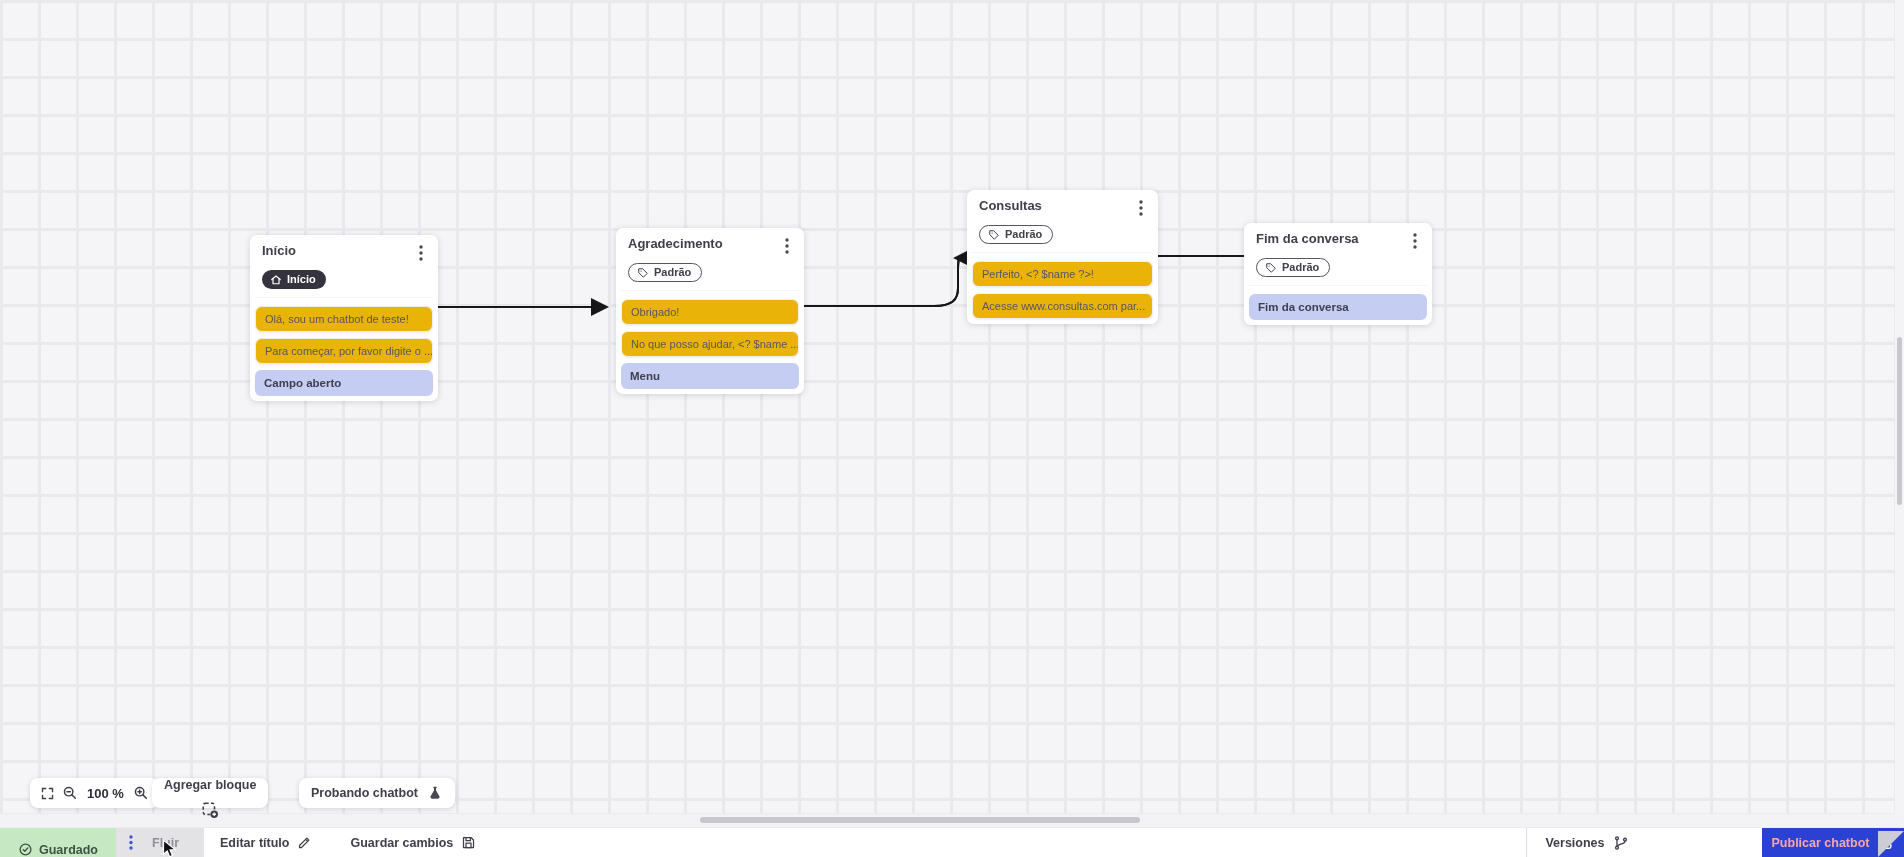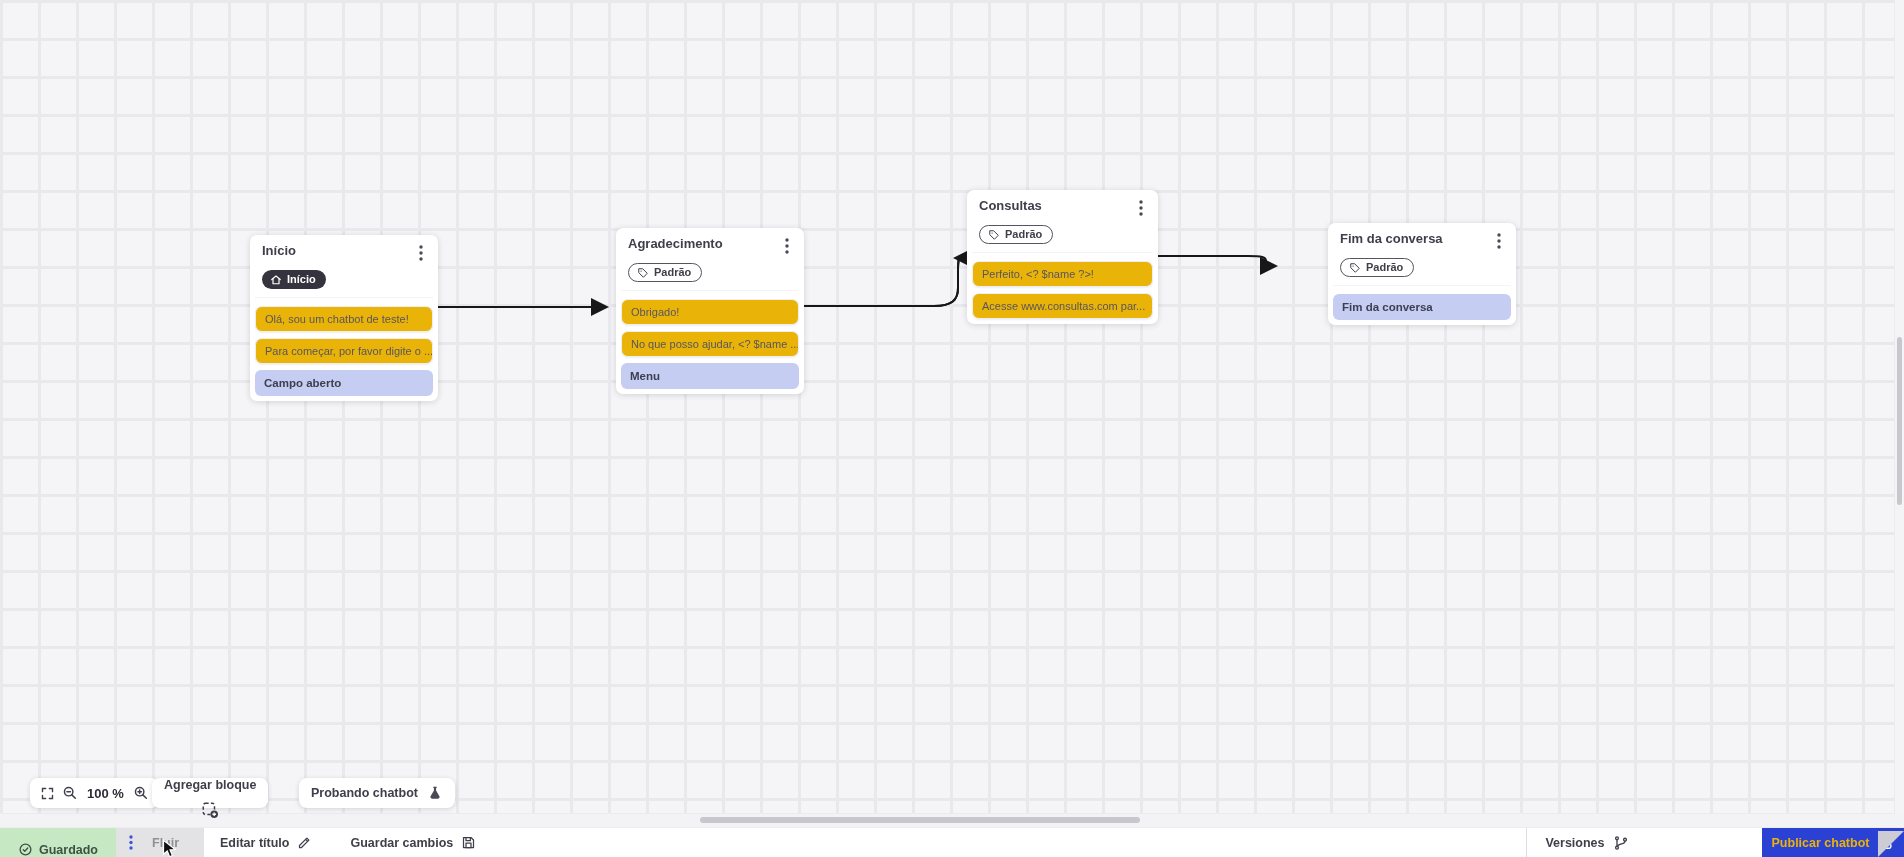--- a/index.html
+++ b/index.html
@@ -81,21 +81,21 @@
   .flowtab .label{color:#8f8f98;font-weight:700;margin-left:19px;}
   .sb-item{display:flex;align-items:center;gap:8px;font-weight:700;cursor:pointer;}
   .edit-title{margin-left:16px;}
   .save-changes{margin-left:38px;}
   .spacer{flex:1;}
   .vdivider{width:1px;height:30px;background:#dddde2;flex:none;}
   .versions{margin-left:18px;}
   .settings{margin-left:36px;margin-top:44px;}
   .gear-glyph{font-size:16px;line-height:16px;color:#3f3e4a;}
   .publish{
-    margin-left:30px;width:142px;height:100%;background:#2b41d3;color:#eab308;
+    margin-left:30px;width:142px;height:100%;background:#2b41d3;color:#fca5a5;
     display:flex;align-items:center;justify-content:center;gap:9px;font-weight:700;
     cursor:pointer;flex:none;
   }
   .corner-fold{
     position:absolute;right:0;bottom:0;width:0;height:0;z-index:7;
     border-left:26px solid transparent;border-bottom:26px solid #cdccd4;
     transform:rotate(180deg);transform-origin:center;
   }
   .cursor{position:absolute;left:162px;top:839px;z-index:8;pointer-events:none;}
 </style>
@@ -195,21 +195,21 @@
         </span>
         <span>Padrão</span>
       </span>
     </div>
     <div class="node-body">
       <div class="msg">Perfeito, &lt;? $name ?&gt;!</div>
       <div class="msg" style="margin-bottom:0;text-align:right;">Acesse www.consultas.com par...</div>
     </div>
   </div>
 
-  <div class="node" style="left:1328px;top:223px;">
+  <div class="node" style="left:1244px;top:223px;">
     <div class="node-head">
       <div class="node-title-row">
         <span class="node-title">Fim da conversa</span>
         <span class="kebab">
           <svg width="4" height="16" viewBox="0 0 4 16" fill="currentColor">
               <circle cx="2" cy="2" r="1.7"></circle>
               <circle cx="2" cy="8" r="1.7"></circle>
               <circle cx="2" cy="14" r="1.7"></circle>
             </svg>
         </span>

